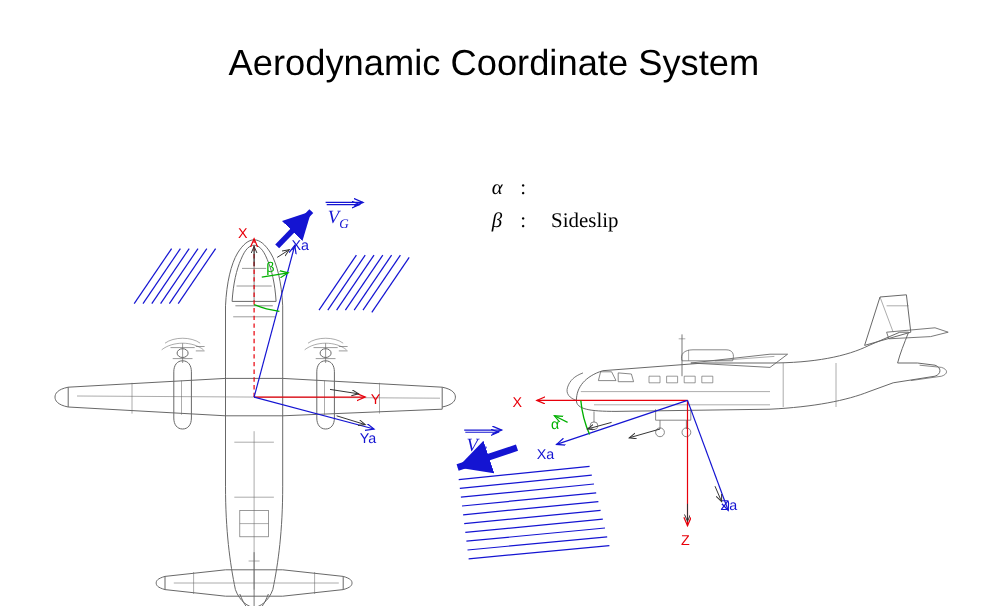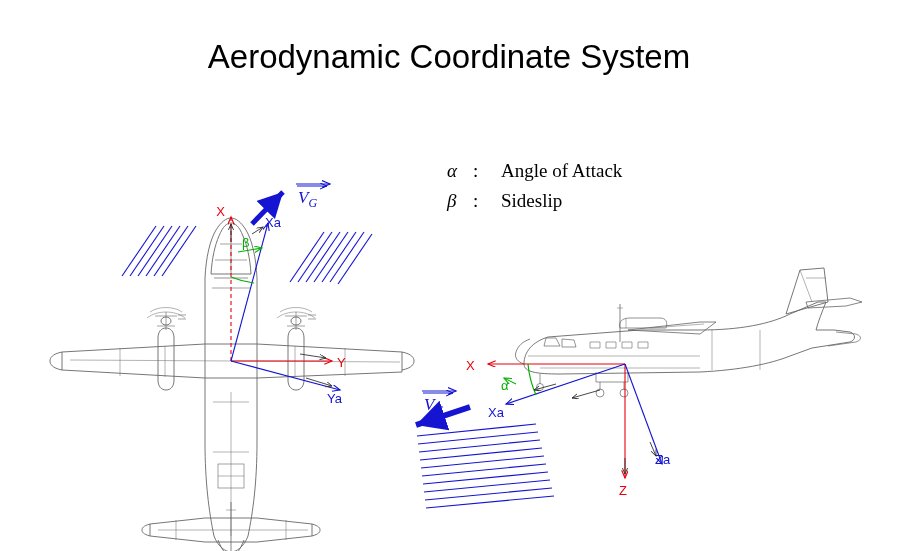--- a/index.html
+++ b/index.html
@@ -85,21 +85,20 @@
 <body>
 
 <div id="slide">
 
   <div id="title">Aerodynamic Coordinate System</div>
 
   <div class="legend">
     <div class="legend-row">
       <span class="legend-sym">α</span>
       <span class="legend-colon">:</span>
-      <span class="legend-text">Angle of Attack</span>
     </div>
     <div class="legend-row">
       <span class="legend-sym">β</span>
       <span class="legend-colon">:</span>
       <span class="legend-text">Sideslip</span>
     </div>
   </div>
 
   <svg id="art" viewBox="0 0 898 551">
     <defs>

